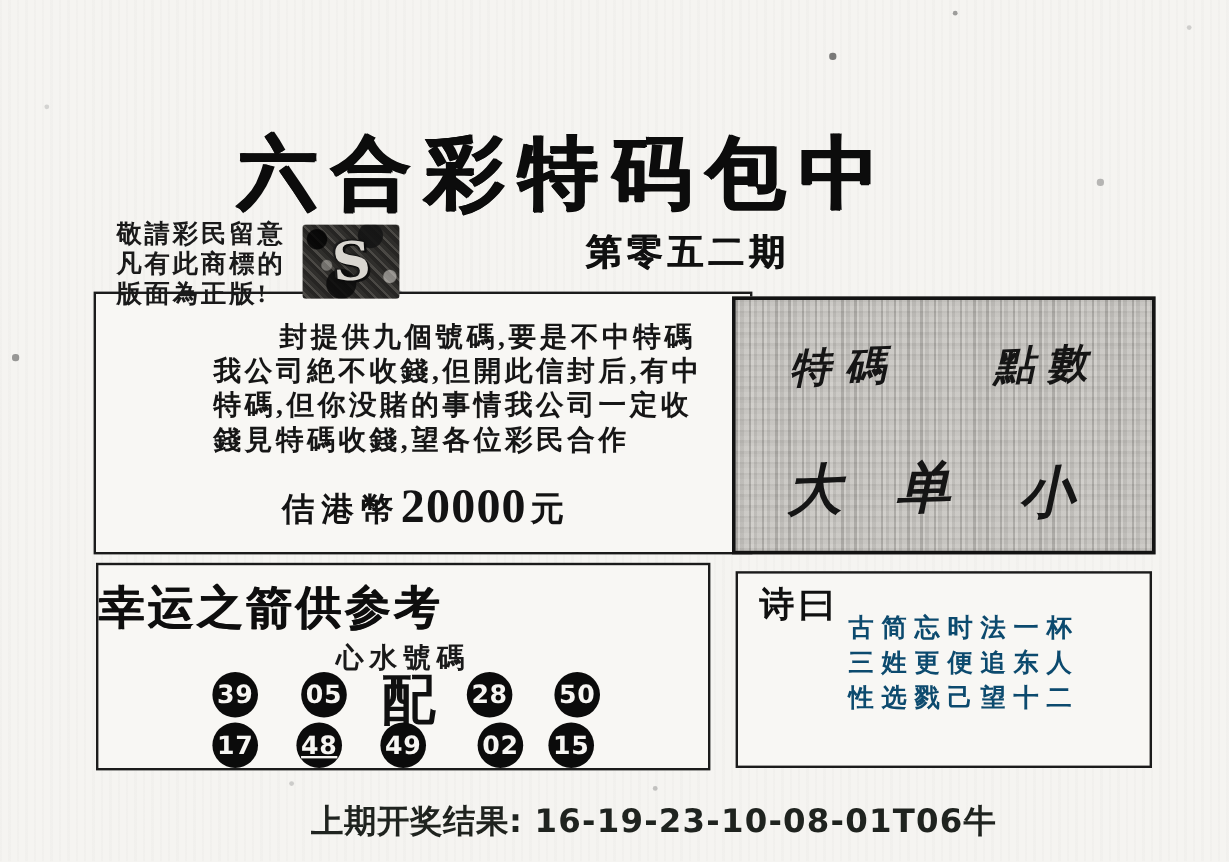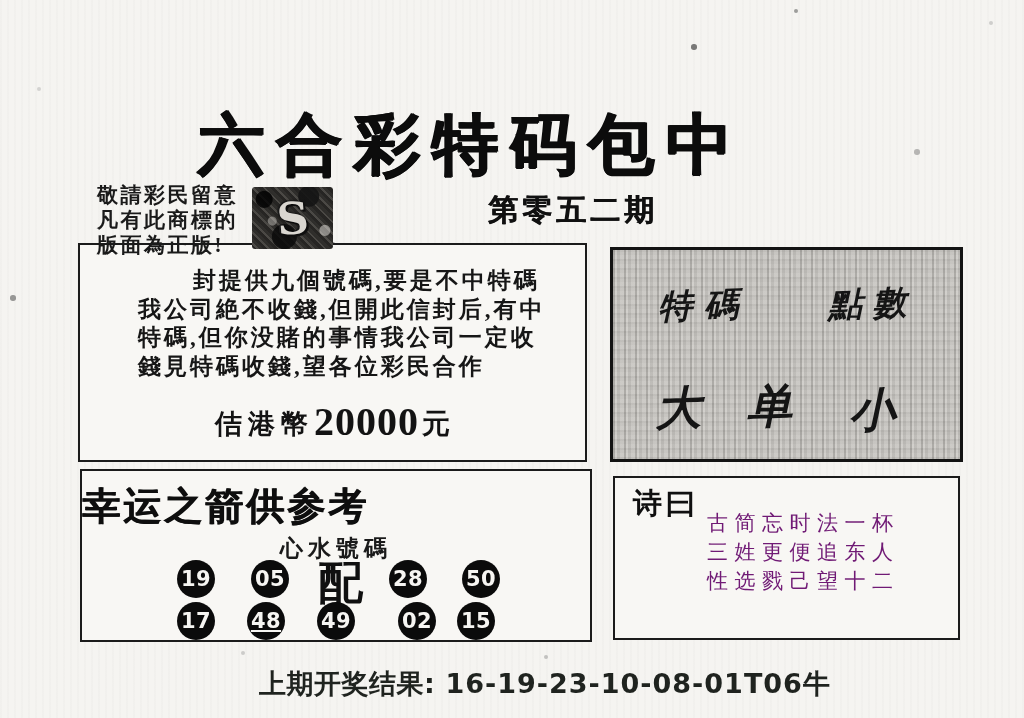--- a/index.html
+++ b/index.html
@@ -42,21 +42,21 @@
       radial-gradient(circle at 25% 55%, rgba(225,222,216,.4) 0 4px, rgba(0,0,0,0) 5px),
       repeating-linear-gradient(45deg, rgba(0,0,0,.35) 0 3px, rgba(120,118,112,.25) 3px 5px, rgba(30,30,28,.4) 5px 8px);
   }
   .stamp span{
     font-family:"DejaVu Serif",serif;font-size:44px;font-weight:900;color:#d9d6d0;
     text-shadow:0 0 3px #000,2px 2px 0 #111,-2px -1px 0 #222;
     transform:rotate(-4deg);
   }
   
   .box{position:absolute;border:2px solid #1b1b1b;background:#f8f7f4;}
-  #terms-box{left:78px;top:243px;width:505px;height:215px;}
+  #terms-box{left:78px;top:243px;width:505px;height:215px;padding-left:40px;}
   #bet-box{
     left:610px;top:247px;width:347px;height:209px;border:3px solid #131313;
     background-color:#c6c4c0;
     background-image:
       repeating-linear-gradient(90deg, rgba(98,96,92,.28) 0 2px, rgba(232,230,226,.25) 2px 4px, rgba(150,148,144,.22) 4px 7px, rgba(214,212,208,.2) 7px 11px),
       repeating-linear-gradient(0deg, rgba(110,108,104,.12) 0 2px, rgba(230,228,224,.12) 2px 6px, rgba(170,168,164,.1) 6px 9px);
   }
   #lucky-box{left:80px;top:469px;width:508px;height:169px;}
   #poem-box{left:613px;top:476px;width:343px;height:160px;}
   
@@ -85,21 +85,21 @@
     font-family:"DejaVu Sans",sans-serif;font-size:21px;font-weight:800;letter-spacing:0.5px;
   }
   .pair{position:absolute;left:236px;top:82px;font-size:45px;font-weight:800;color:#101010;}
   
   .poem-title{
     position:absolute;left:18px;top:6px;font-size:29px;font-weight:900;letter-spacing:4px;
     font-family:"DejaVu Sans",sans-serif;color:#101010;
   }
   .poem-lines{
     position:absolute;left:92px;top:31px;font-size:21px;line-height:29px;
-    letter-spacing:6.5px;font-weight:400;white-space:nowrap;color:#701a75;
+    letter-spacing:6.5px;font-weight:700;white-space:nowrap;color:#0c4a6e;
   }
   
   .footer{
     position:absolute;top:666px;left:33px;width:1024px;text-align:center;white-space:nowrap;
     font-family:"DejaVu Sans",sans-serif;font-weight:800;font-size:27px;
     color:#1f231f;letter-spacing:0.5px;
   }
   .footer .num{margin-left:10px;letter-spacing:1px;}
   
   .specks{
@@ -151,21 +151,21 @@
     <span class="bet-w" id="bet-points">點數</span>
     <span class="bet-w" id="bet-big">大</span>
     <span class="bet-w" id="bet-odd">单</span>
     <span class="bet-w" id="bet-small">小</span>
   </div>
 
   <div class="box" id="lucky-box">
     <div class="lucky-title">幸运之箭供参考</div>
     <div class="lucky-sub">心水號碼</div>
 
-    <div class="ball" style="left:95px;top:89px;">19</div>
+    <div class="ball" style="left:95px;top:89px;">39</div>
     <div class="ball" style="left:169px;top:89px;">05</div>
     <div class="pair">配</div>
     <div class="ball" style="left:307px;top:89px;">28</div>
     <div class="ball" style="left:380px;top:89px;">50</div>
 
     <div class="ball" style="left:95px;top:131px;">17</div>
     <div class="ball" style="left:165px;top:131px;text-decoration:underline;">48</div>
     <div class="ball" style="left:235px;top:131px;">49</div>
     <div class="ball" style="left:316px;top:131px;">02</div>
     <div class="ball" style="left:375px;top:131px;">15</div>

